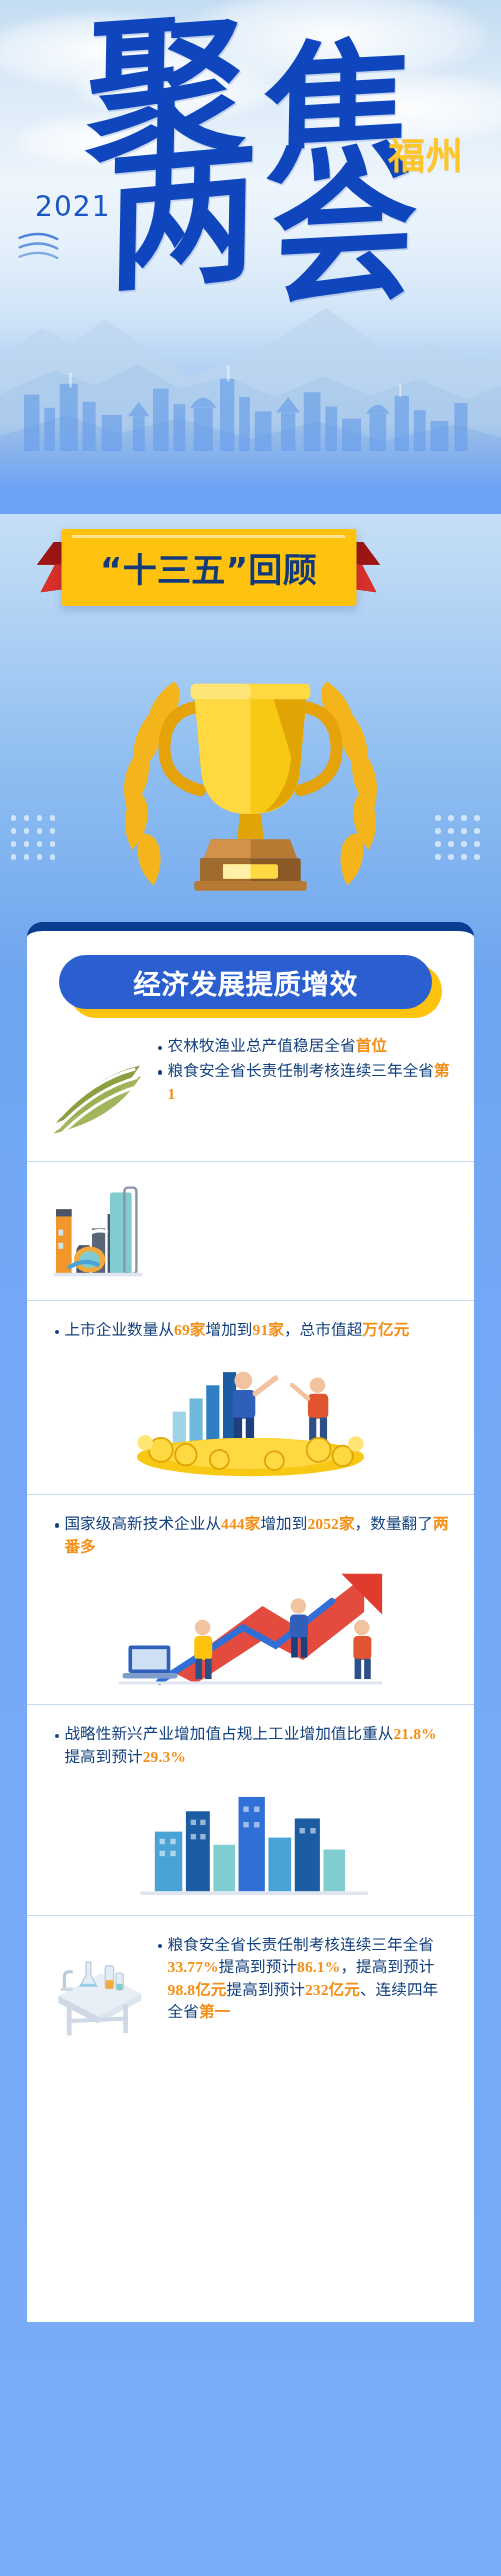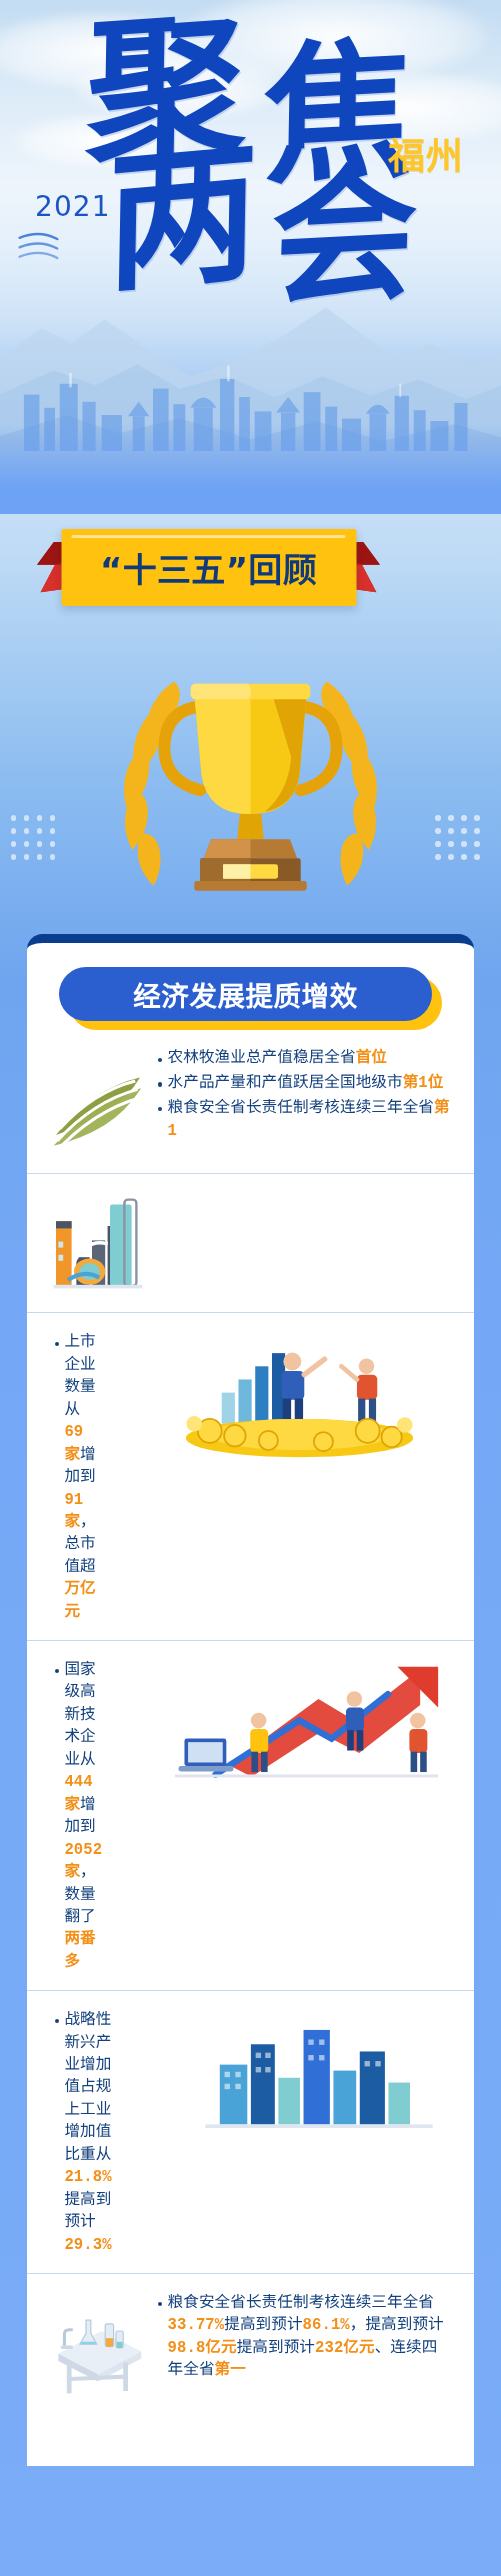--- a/index.html
+++ b/index.html
@@ -119,25 +119,25 @@
   .dot-grid.dl { left:10.8px; top:179px; }
   .dot-grid.dr { right:10.8px; top:179px; }
   .dot-grid i {
     position:absolute; width:5.4px; height:5.4px; border-radius:50%;
     background:rgba(255,255,255,.62);
   }
 
   
   .card {
     position:relative;
-    width:447px; margin:12px auto;
+    width:447px; margin:0 auto;
     background:#ffffff;
     border-radius:15.6px 15.6px 0 0;
     border-top:9.6px solid #0a3d8f;
-    padding:0 0 48px 0;
+    padding:0 0 24px 0;
     min-height:1400px;
   }
   .section-head {
     position:relative;
     margin:24px auto 0 auto;
     width:383px; height:62px;
   }
   .section-head .shadow {
     position:absolute; left:9.6px; top:8.4px; width:373px; height:54px;
     background:#ffc20e; border-radius:27.5px;
@@ -161,35 +161,35 @@
   .fact .art svg { display:block; }
   .fact .bullets { flex:1 1 auto; padding-top:2.4px; }
 
   ul.blist { list-style:none; }
   ul.blist li {
     position:relative;
     padding-left:12px;
     font-size:15.6px;
     line-height:1.44;
     color:#13417e;
-    font-family:Liberation Mono, monospace;
+    font-family:Liberation Serif, serif;
     font-weight:400;
     margin-bottom:2.4px;
     letter-spacing:.005em;
   }
   ul.blist li::before {
     content:"";
     position:absolute; left:2.4px; top:10.2px;
     width:4.2px; height:4.2px; border-radius:50%;
     background:#13417e;
   }
   ul.blist li b { color:#f39019; font-weight:700; }
 
   .fact.wide .bullets { padding-left:2.4px; }
-  .fact.wide { flex-direction:row; }
+  .fact.wide { flex-direction:column; }
   .fact.wide .art { width:100%; display:flex; justify-content:center; margin-top:6px; }
 
   .scene { display:block; }
 </style>
 </head>
 <body>
 
 <div class="page">
 
   <div class="hero">
@@ -381,21 +381,20 @@
           <path d="M10,150 q60,-78 140,-96 q-20,34 -54,56 q-34,22 -86,40z" fill="#8ca043"></path>
           <path d="M6,168 q64,-74 146,-96 q-26,40 -62,62 q-36,22 -84,34z" fill="#9db154" opacity=".95"></path>
           <path d="M16,140 q56,-62 126,-80" stroke="#ffffff" stroke-width="5" fill="none"></path>
           <path d="M12,160 q60,-66 134,-86" stroke="#ffffff" stroke-width="5" fill="none"></path>
           <path d="M8,180 q64,-70 142,-92" stroke="#ffffff" stroke-width="5" fill="none"></path>
         </svg>
       </div>
       <div class="bullets">
         <ul class="blist">
             <li><span>农林牧渔业总产值稳居全省</span><b>首位</b></li>
-            <li><span>水产品产量和产值跃居全国地级市</span><b>第1位</b></li>
             <li><span>粮食安全省长责任制考核连续三年全省</span><b>第1</b></li>
           </ul>
       </div>
     </div>
 
     <div class="fact">
       <div class="art">
         <svg class="scene" width="96" height="108" viewBox="0 0 160 180">
           <rect x="10" y="52" width="26" height="108" fill="#f0962a"></rect>
           <rect x="10" y="52" width="26" height="12" fill="#4a5568"></rect>

